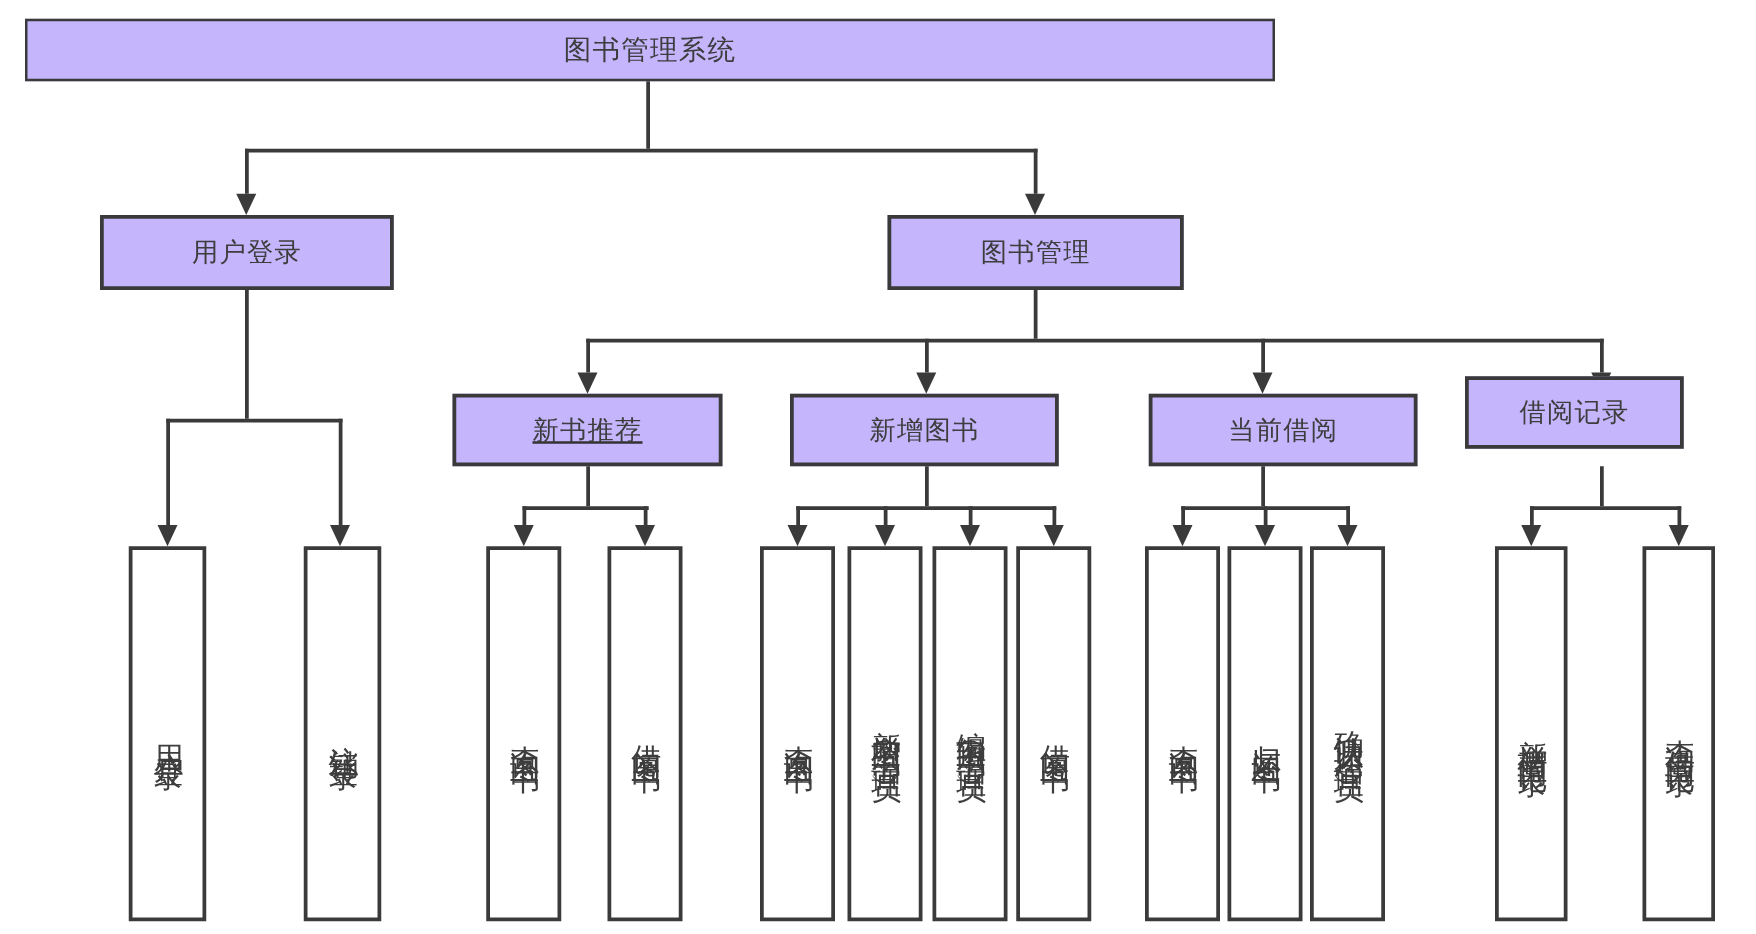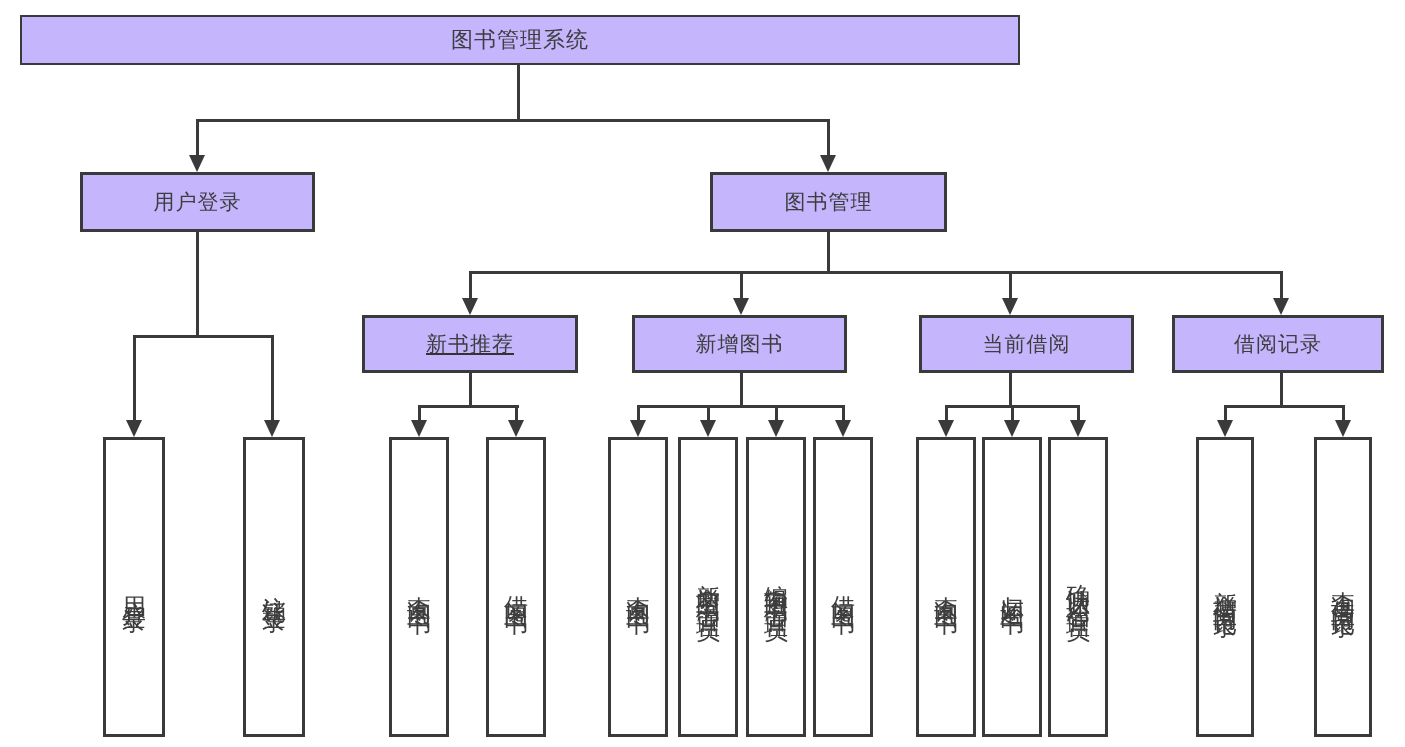--- a/index.html
+++ b/index.html
@@ -82,21 +82,21 @@
 
   <div class="box" style="left:362px; top:315px; width:216px; height:58px;text-decoration:underline;">
     <span class="hlabel">新书推荐</span>
   </div>
   <div class="box" style="left:632px; top:315px; width:215px; height:58px;">
     <span class="hlabel">新增图书</span>
   </div>
   <div class="box" style="left:902px; top:315px; width:215px; height:58px;margin-left:17px;">
     <span class="hlabel">当前借阅</span>
   </div>
-  <div class="box" style="left:1172px; top:315px; width:212px; height:58px;font-family:Liberation Serif, serif;">
+  <div class="box" style="left:1172px; top:301px; width:175px; height:58px;font-family:Liberation Serif, serif;">
     <span class="hlabel">借阅记录</span>
   </div>
 
   <div class="ln vln" style="left:469px; top:373px; height:32px;"></div>
   <div class="ln hln" style="left:418px; top:405px; width:101px;"></div>
   <div class="ln vln" style="left:418px; top:405px; height:15px;"></div>
   <div class="arr" style="left:411px; top:420px;"></div>
   <div class="ln vln" style="left:515px; top:405px; height:15px;"></div>
   <div class="arr" style="left:508px; top:420px;"></div>
 

